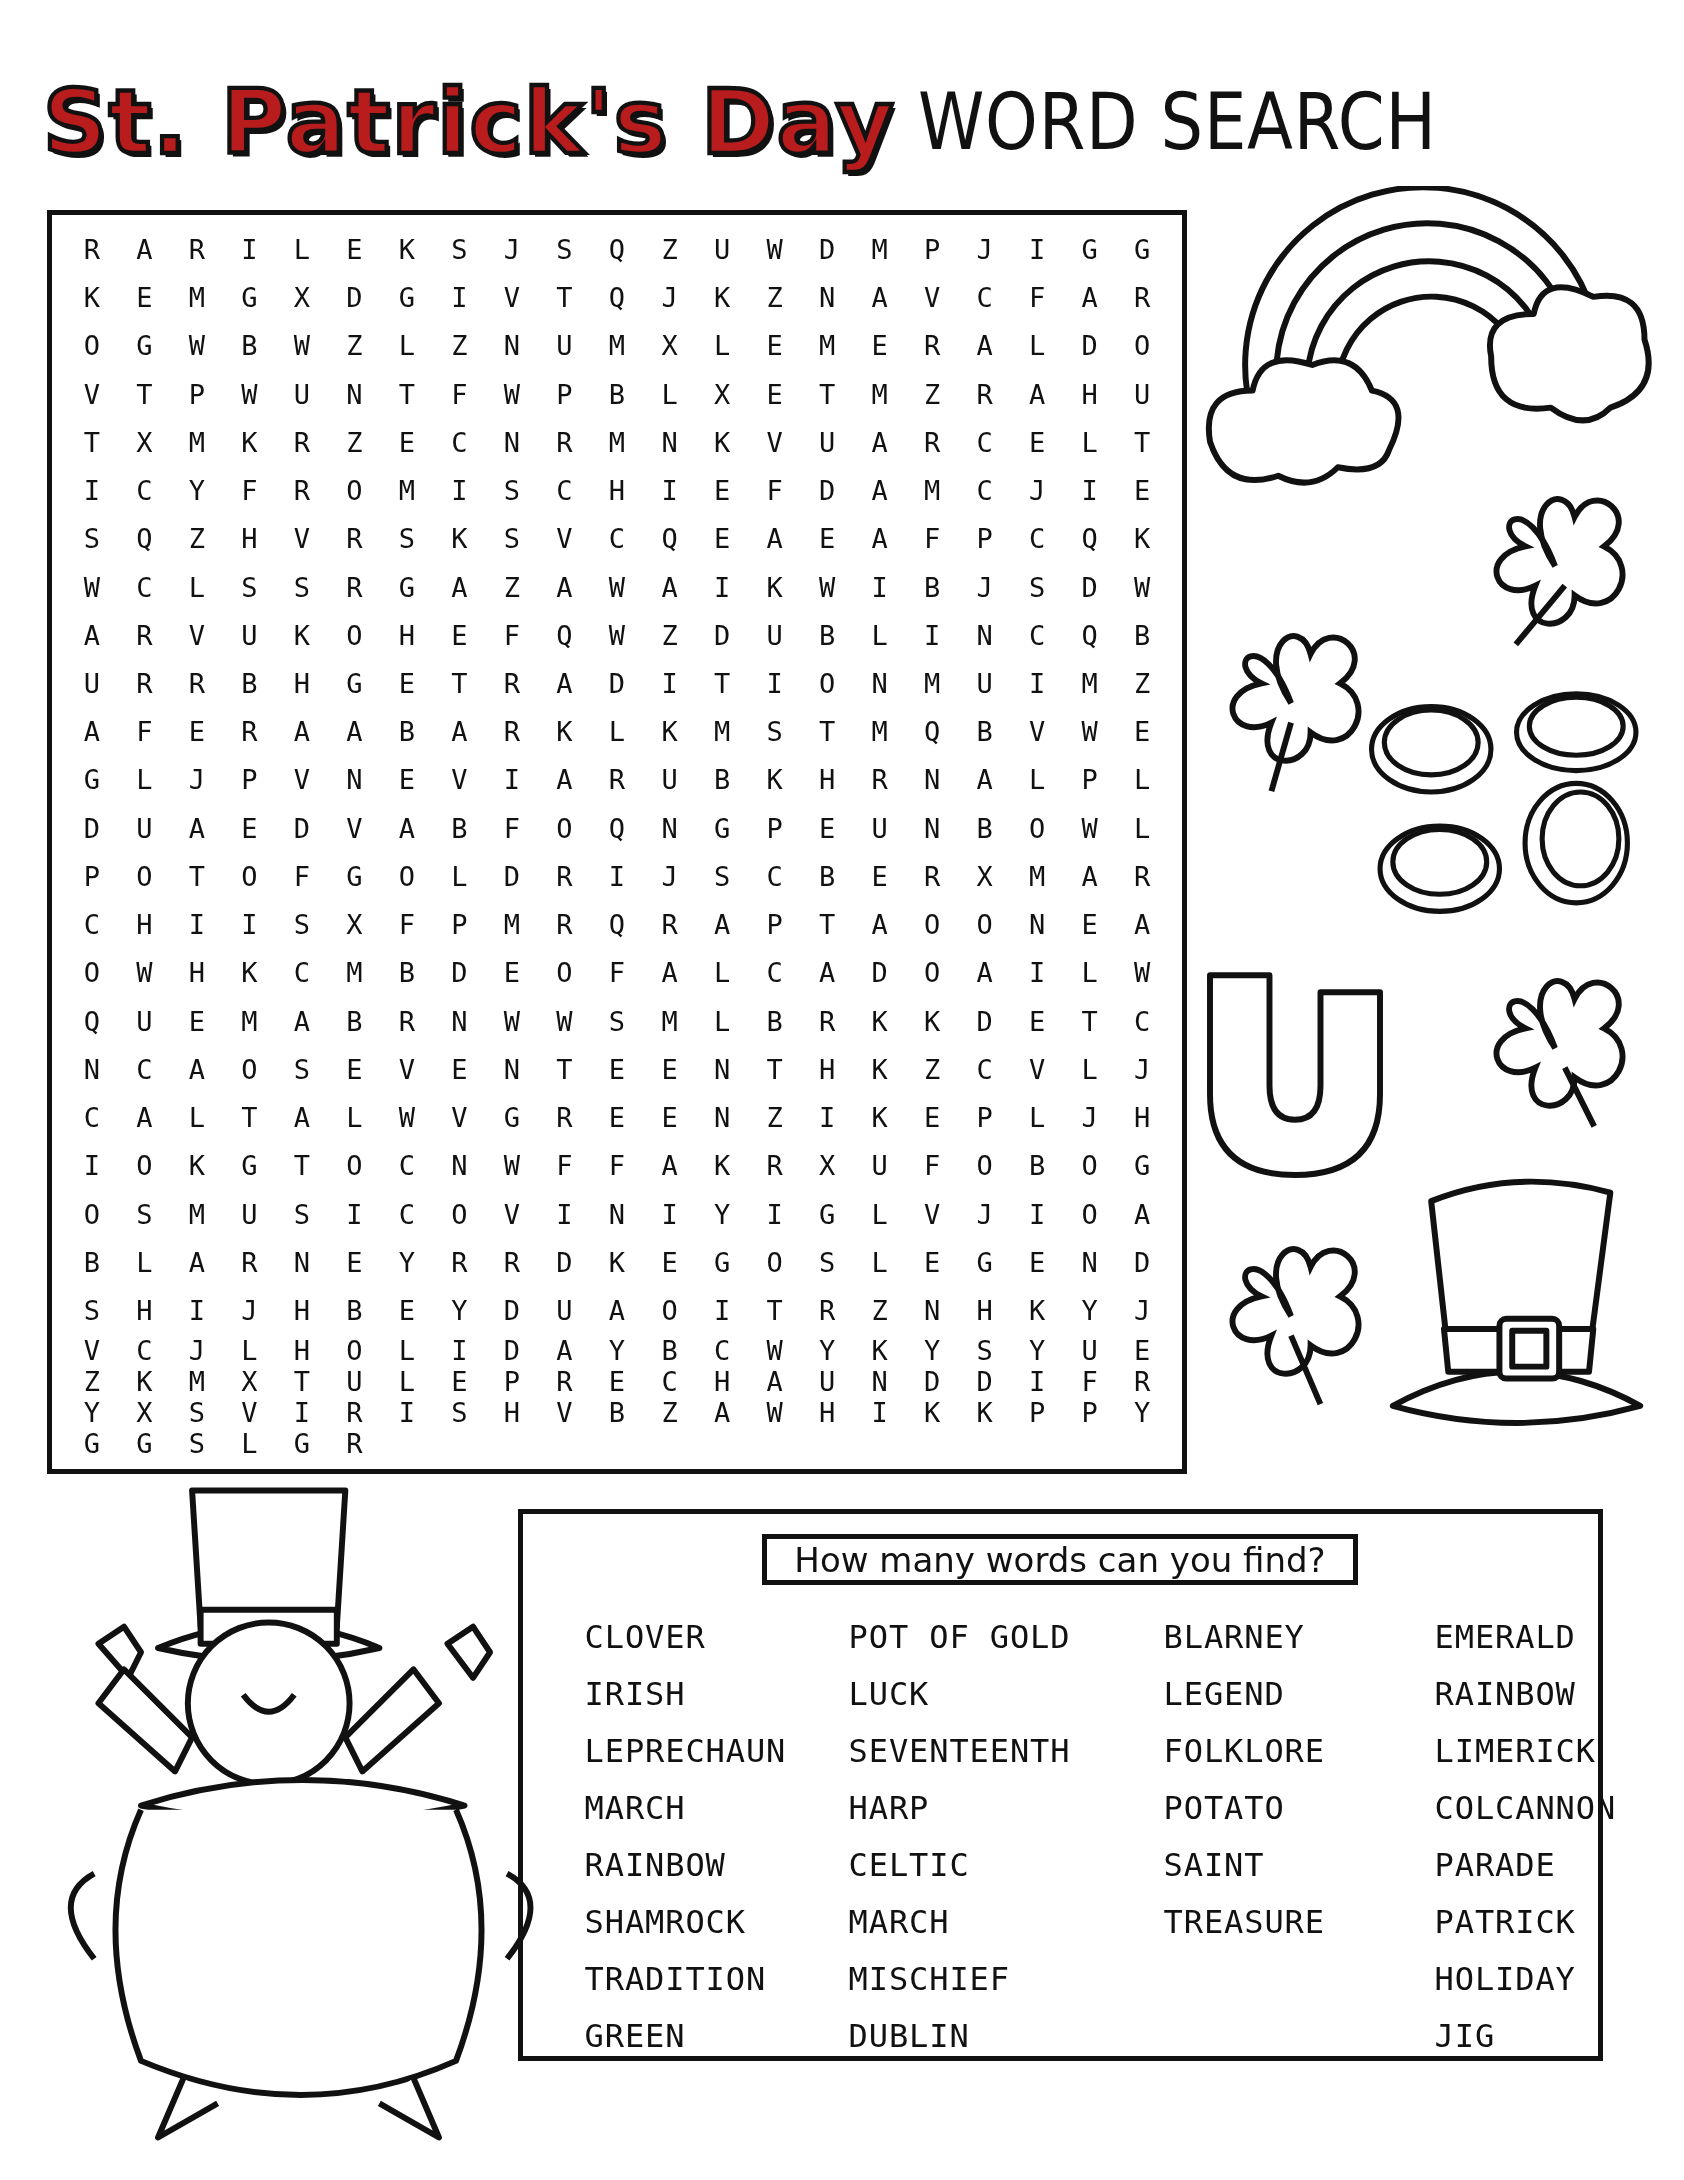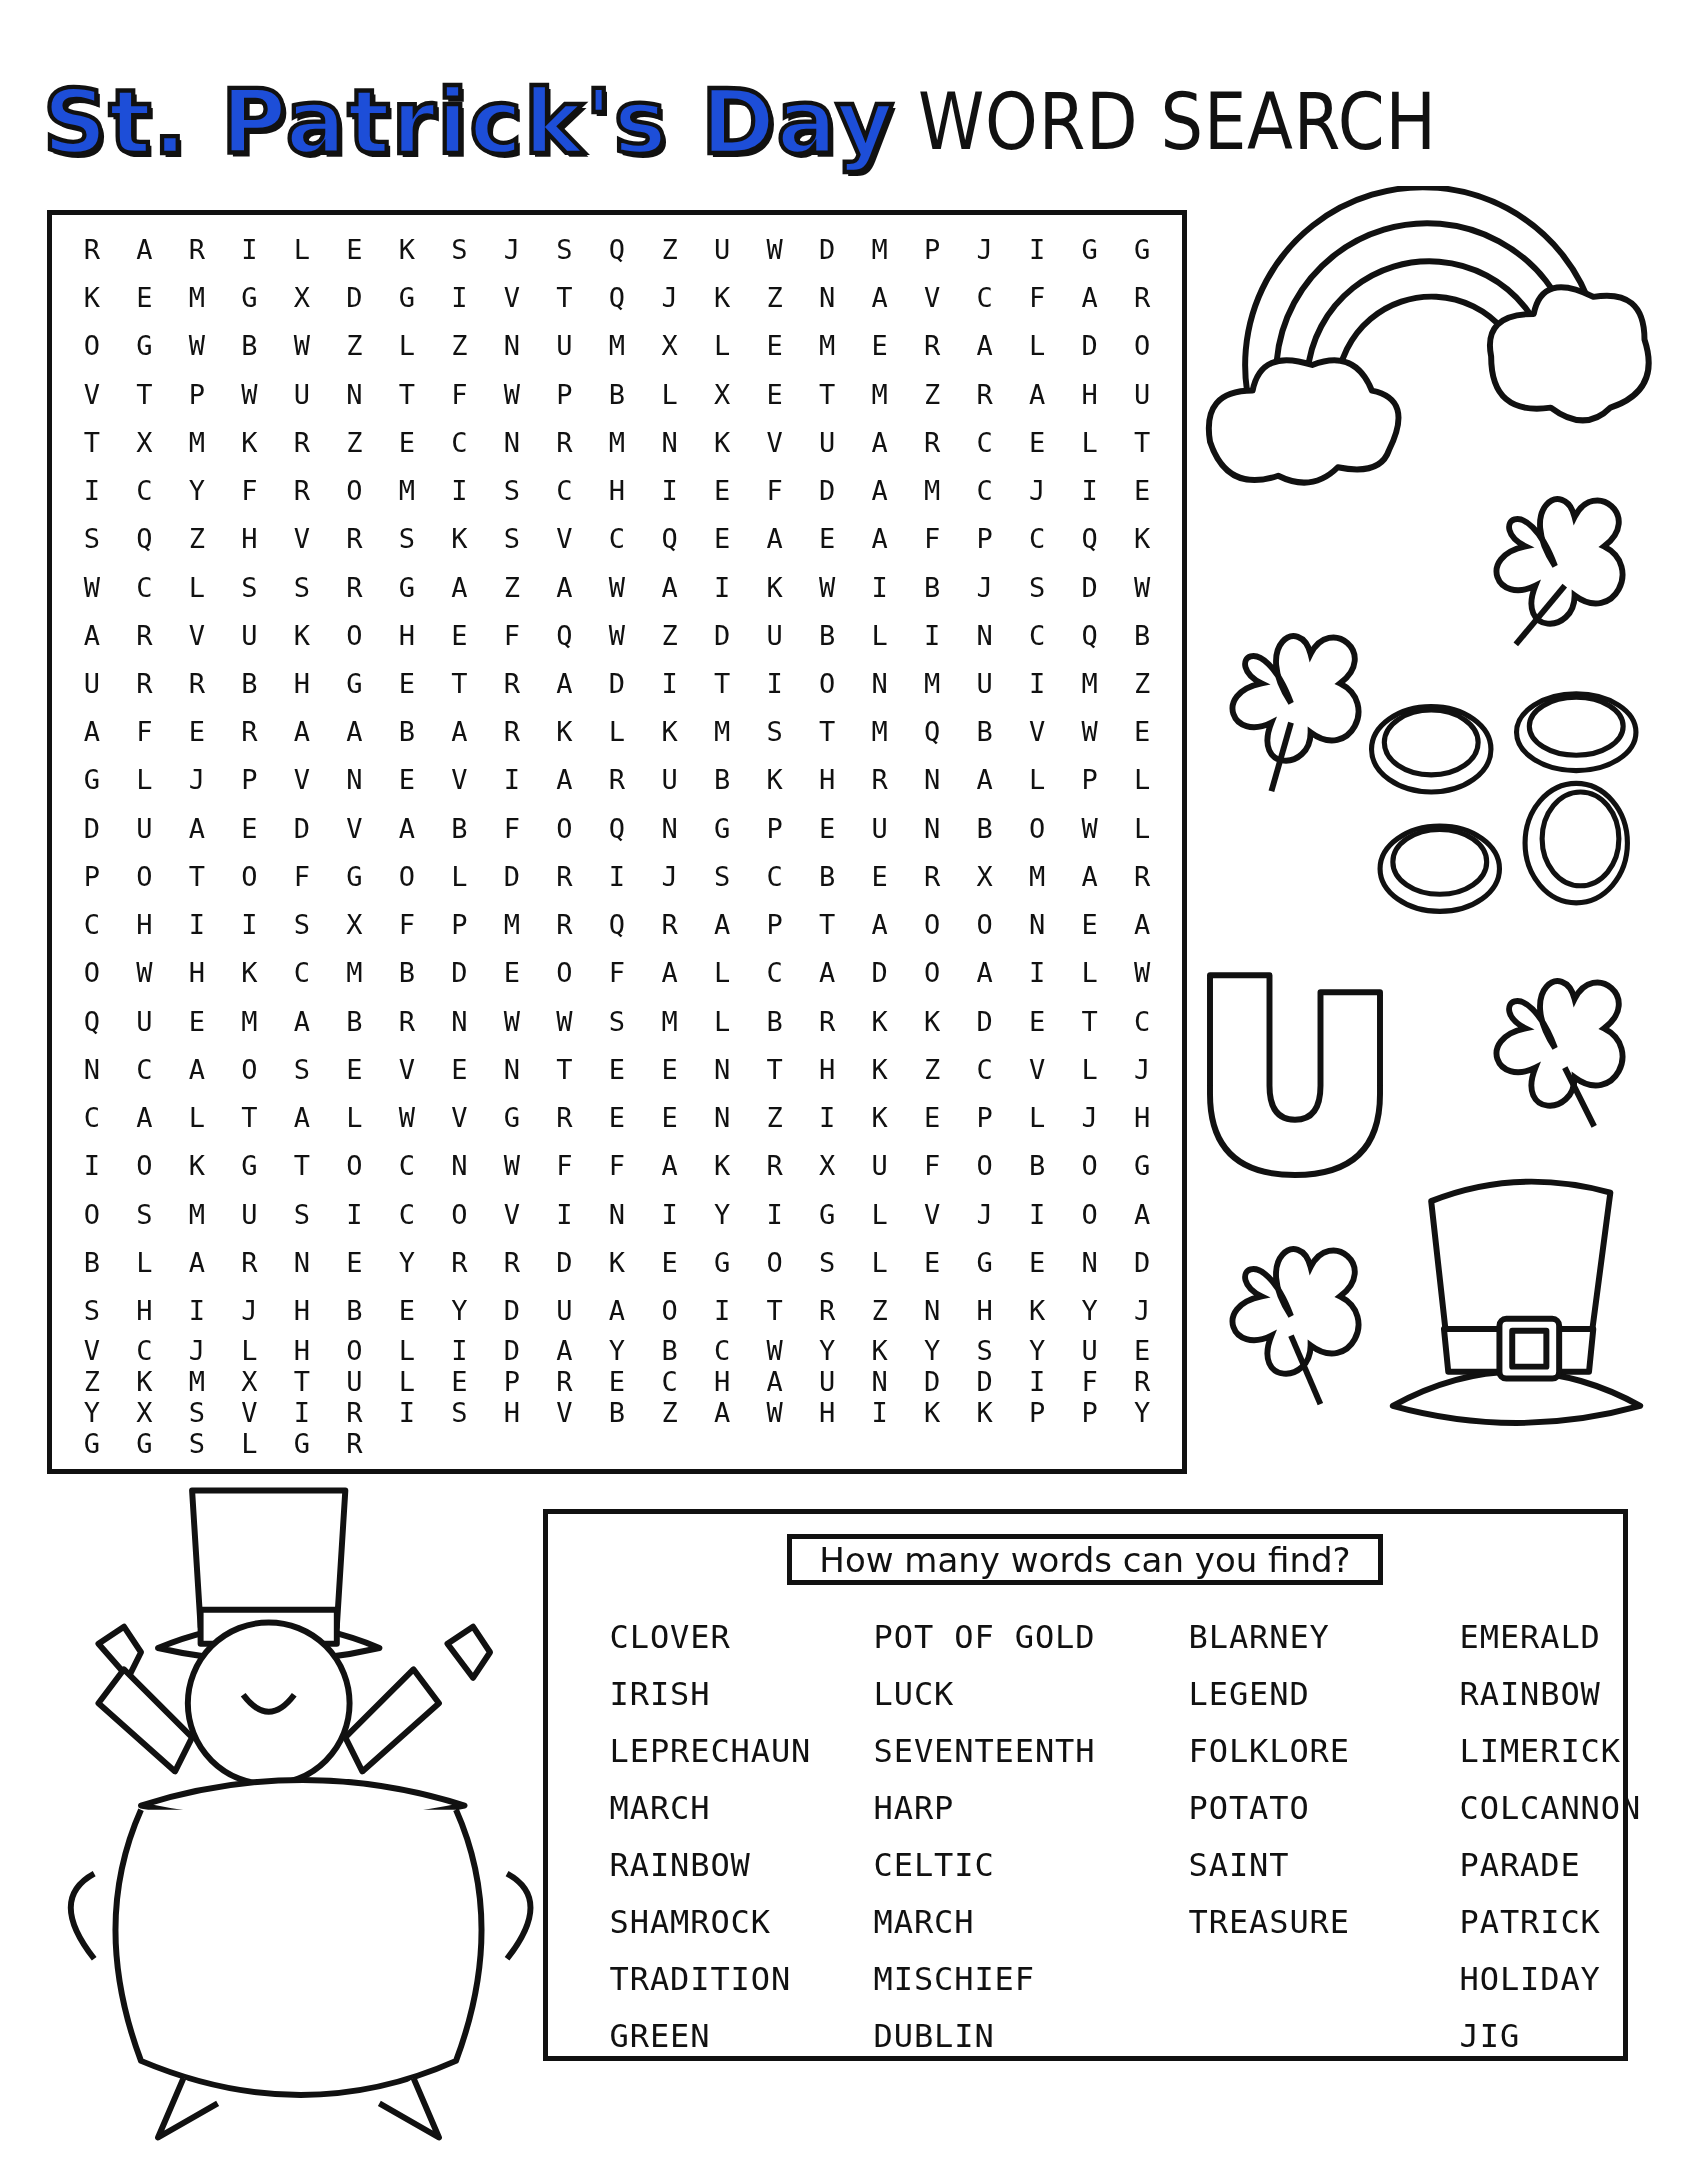--- a/index.html
+++ b/index.html
@@ -1,23 +1,23 @@
 <!DOCTYPE html>
 <html style="font-size:13.6px"><head>
 <meta charset="utf-8">
 <style>
   html, body { margin:0; padding:0; background:#ffffff; }
   body { width:1685px; height:2181px; position:relative; overflow:hidden; font-family:"DejaVu Sans", sans-serif; color:#111; }
   .title { position:absolute; left:43px; top:66px; height:111px; display:flex; align-items:center; gap:22px; white-space:nowrap; }
-  .title-fancy { font-family:"DejaVu Sans", sans-serif; font-weight:bold; font-size:89px; color:#1d4ed8; -webkit-text-stroke:4.3px #111; letter-spacing:1.7px; text-shadow:3.4px 4.3px 0 #111; }
+  .title-fancy { font-family:"DejaVu Sans", sans-serif; font-weight:bold; font-size:89px; color:#b91c1c; -webkit-text-stroke:4.3px #111; letter-spacing:1.7px; text-shadow:3.4px 4.3px 0 #111; }
   .title-plain { font-family:"DejaVu Sans", sans-serif; font-size:78px; font-weight:normal; color:#111; letter-spacing:0.9px; transform:scaleX(0.86); transform-origin:left center; }
   .grid-box { position:absolute; left:47px; top:210px; width:1140px; height:1264px; border:5.1px solid #111; box-sizing:border-box; }
   .grid { position:absolute; left:13.6px; top:10.2px; right:13.6px; bottom:10.2px; display:grid; grid-template-columns:repeat(21, 1fr); grid-template-rows:repeat(23, 1fr); }
   .cell { display:flex; align-items:center; justify-content:center; font-family:"DejaVu Sans Mono", monospace; font-size:27px; color:#111; }
-  .words-box { position:absolute; left:543px; top:1509px; width:1085px; height:552px; border:5.1px solid #111; box-sizing:border-box; }
+  .words-box { position:absolute; left:518px; top:1509px; width:1085px; height:552px; border:5.1px solid #111; box-sizing:border-box; }
   .words-heading { position:absolute; left:239px; top:20.4px; width:596px; height:51px; border:5.1px solid #111; box-sizing:border-box; display:flex; align-items:center; justify-content:center; font-size:34px; }
   .words-cols { position:absolute; left:13.6px; top:94px; right:8.5px; display:grid; grid-template-columns:264px 315px 271px 1fr;margin-left:48px; }
   .word { font-family:"DejaVu Sans Mono", monospace; font-size:32px; height:57px; display:flex; align-items:center; letter-spacing:0.9px; }
   .art { position:absolute; }
 </style>
 </head>
 <body>
 
 <div class="title">
   <span class="title-fancy">St. Patrick's Day</span>

